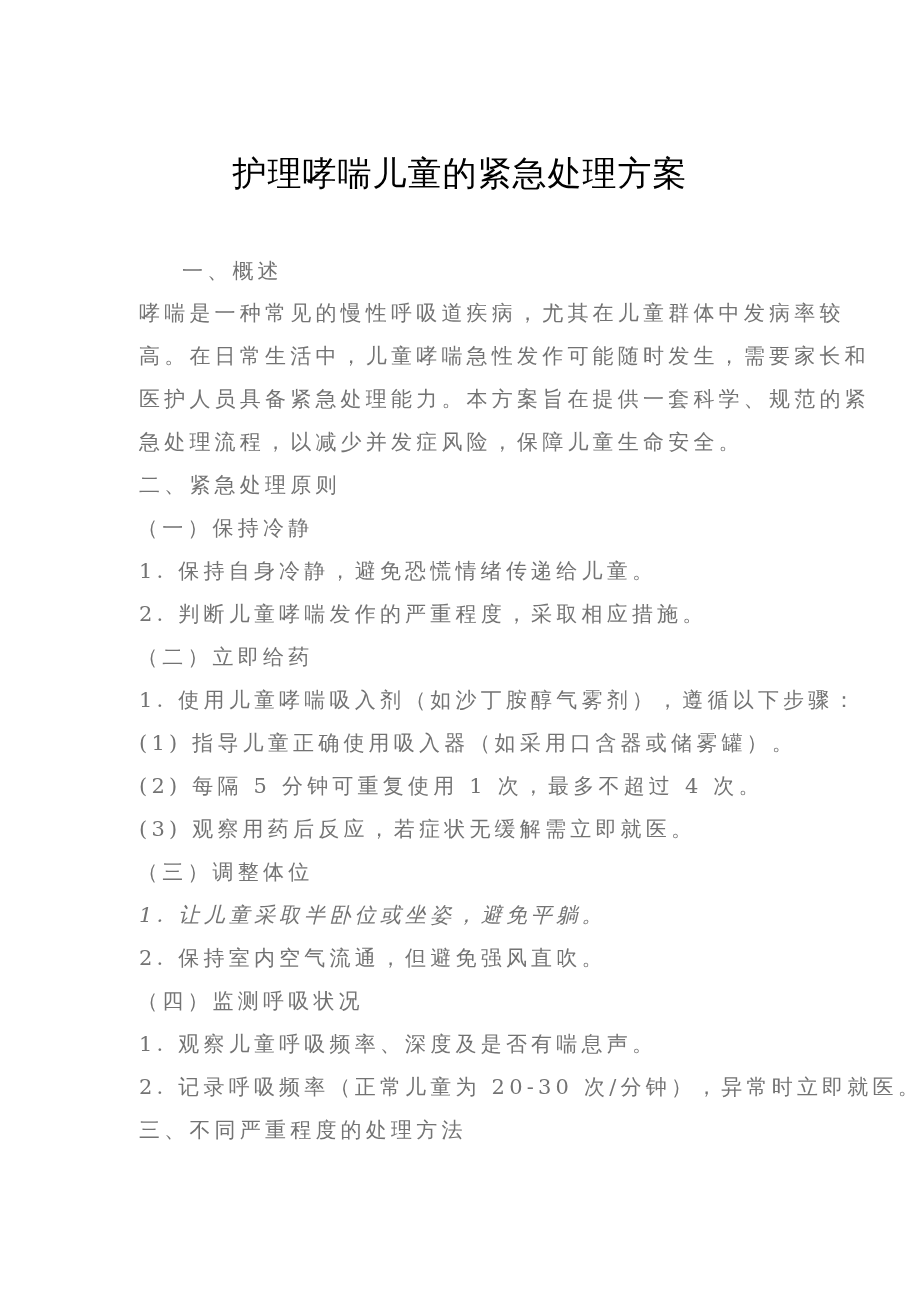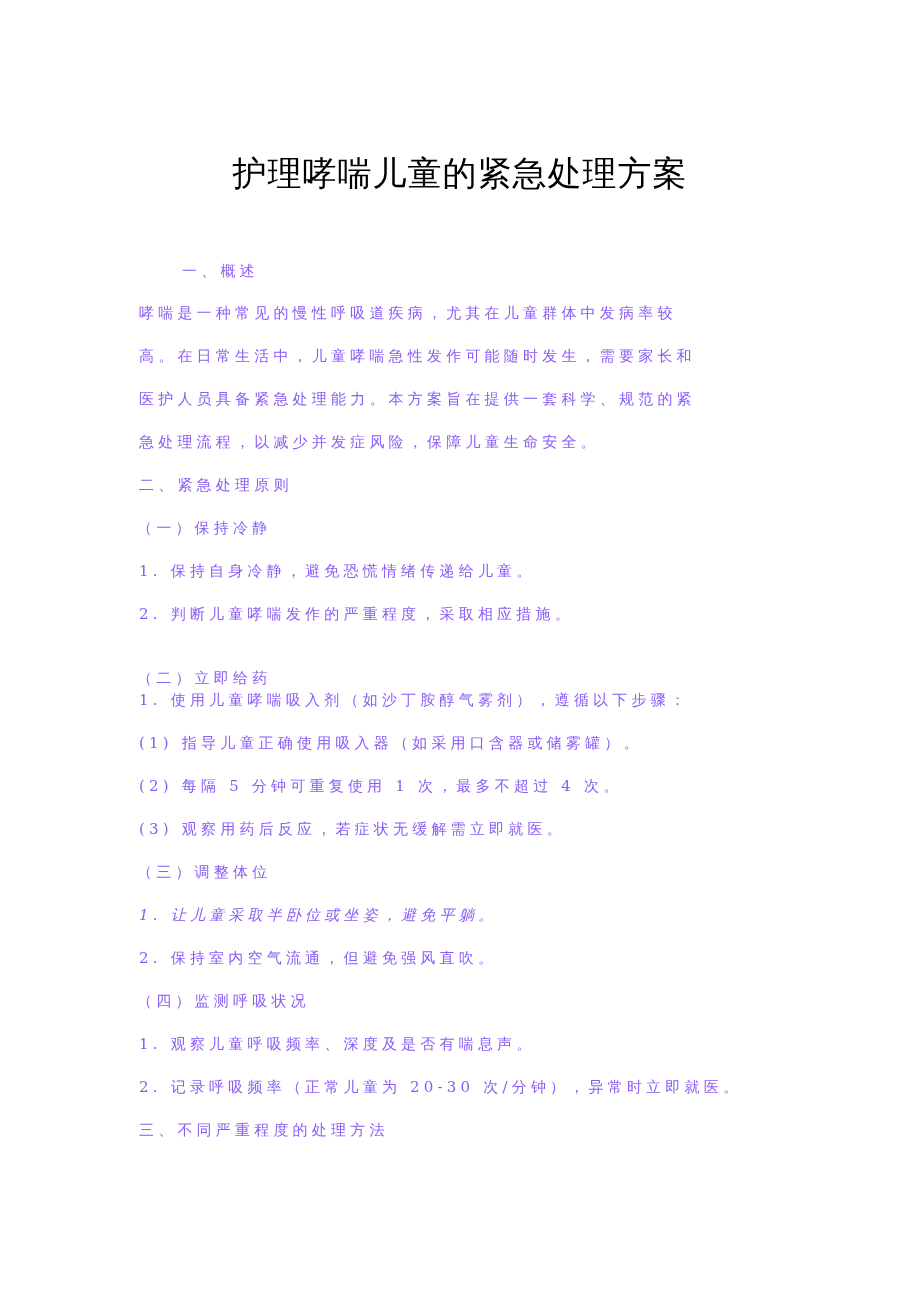--- a/index.html
+++ b/index.html
@@ -30,45 +30,45 @@
       text-align: center;
       font-family: "DejaVu Sans", "Liberation Sans", sans-serif;
       font-size: 34px;
       line-height: 50px;
       color: #000000;
       letter-spacing: 1px;
     }
     .line {
       position: absolute;
       left: 139px;
-      font-size: 15px;
+      font-size: 21px;
       line-height: 30px;
       white-space: nowrap;
       letter-spacing: 4.2px;
-      color: #8b5cf6;
+      color: #737373;
     }
     .indent-2 { left: 182px; }
     .sub-heading { left: 137px; }
   </style>
 </head>
 <body>
 
 <div class="page">
   <div class="doc-title">护理哮喘儿童的紧急处理方案</div>
 
   <div class="line indent-2" style="top:256px;">一、概述</div>
   <div class="line" style="top:298px;">哮喘是一种常见的慢性呼吸道疾病，尤其在儿童群体中发病率较</div>
   <div class="line" style="top:341px;">高。在日常生活中，儿童哮喘急性发作可能随时发生，需要家长和</div>
   <div class="line" style="top:384px;">医护人员具备紧急处理能力。本方案旨在提供一套科学、规范的紧</div>
   <div class="line" style="top:427px;text-align:center;">急处理流程，以减少并发症风险，保障儿童生命安全。</div>
   <div class="line" style="top:470px;">二、紧急处理原则</div>
   <div class="line sub-heading" style="top:513px;">（一）保持冷静</div>
   <div class="line" style="top:556px;">1. 保持自身冷静，避免恐慌情绪传递给儿童。</div>
   <div class="line" style="top:599px;">2. 判断儿童哮喘发作的严重程度，采取相应措施。</div>
-  <div class="line sub-heading" style="top:642px;margin-top:21px;">（二）立即给药</div>
+  <div class="line sub-heading" style="top:642px;">（二）立即给药</div>
   <div class="line" style="top:685px;">1. 使用儿童哮喘吸入剂（如沙丁胺醇气雾剂），遵循以下步骤：</div>
   <div class="line" style="top:728px;">(1) 指导儿童正确使用吸入器（如采用口含器或储雾罐）。</div>
   <div class="line" style="top:771px;">(2) 每隔 5 分钟可重复使用 1 次，最多不超过 4 次。</div>
   <div class="line" style="top:814px;">(3) 观察用药后反应，若症状无缓解需立即就医。</div>
   <div class="line sub-heading" style="top:857px;">（三）调整体位</div>
   <div class="line" style="top:900px;font-style:italic;">1. 让儿童采取半卧位或坐姿，避免平躺。</div>
   <div class="line" style="top:943px;">2. 保持室内空气流通，但避免强风直吹。</div>
   <div class="line sub-heading" style="top:986px;">（四）监测呼吸状况</div>
   <div class="line" style="top:1029px;">1. 观察儿童呼吸频率、深度及是否有喘息声。</div>
   <div class="line" style="top:1072px;">2. 记录呼吸频率（正常儿童为 20-30 次/分钟），异常时立即就医。</div>

